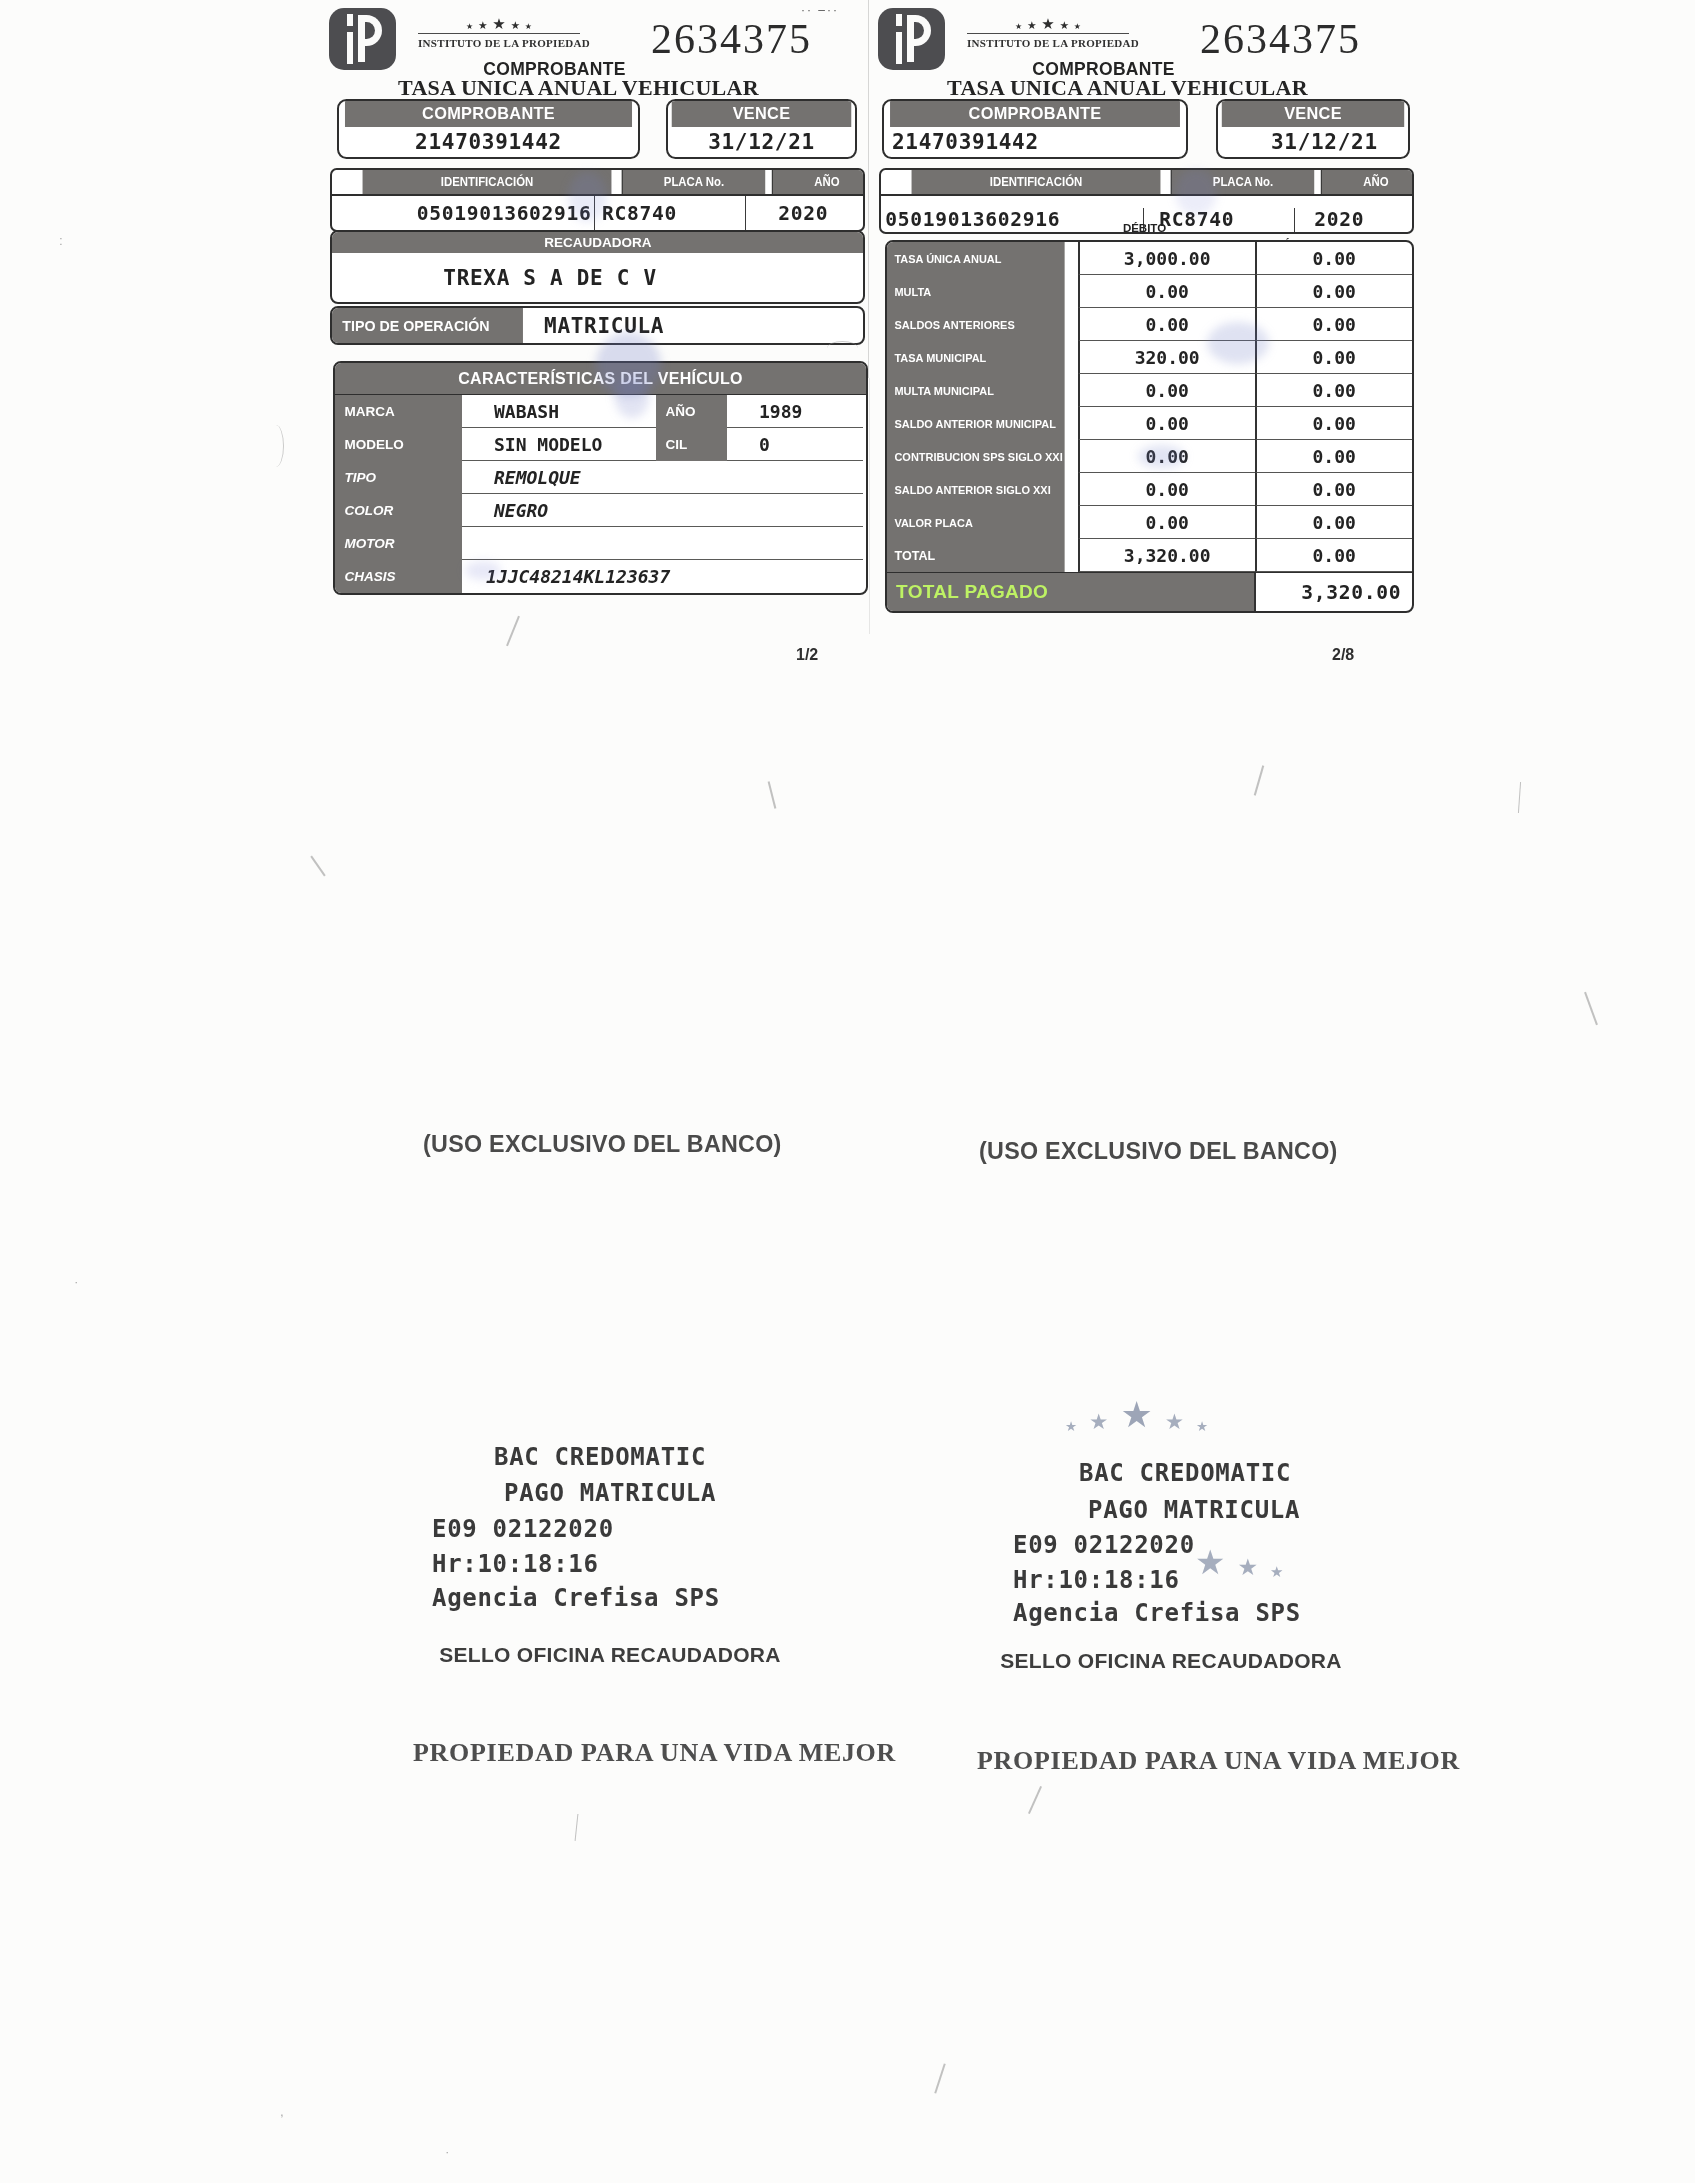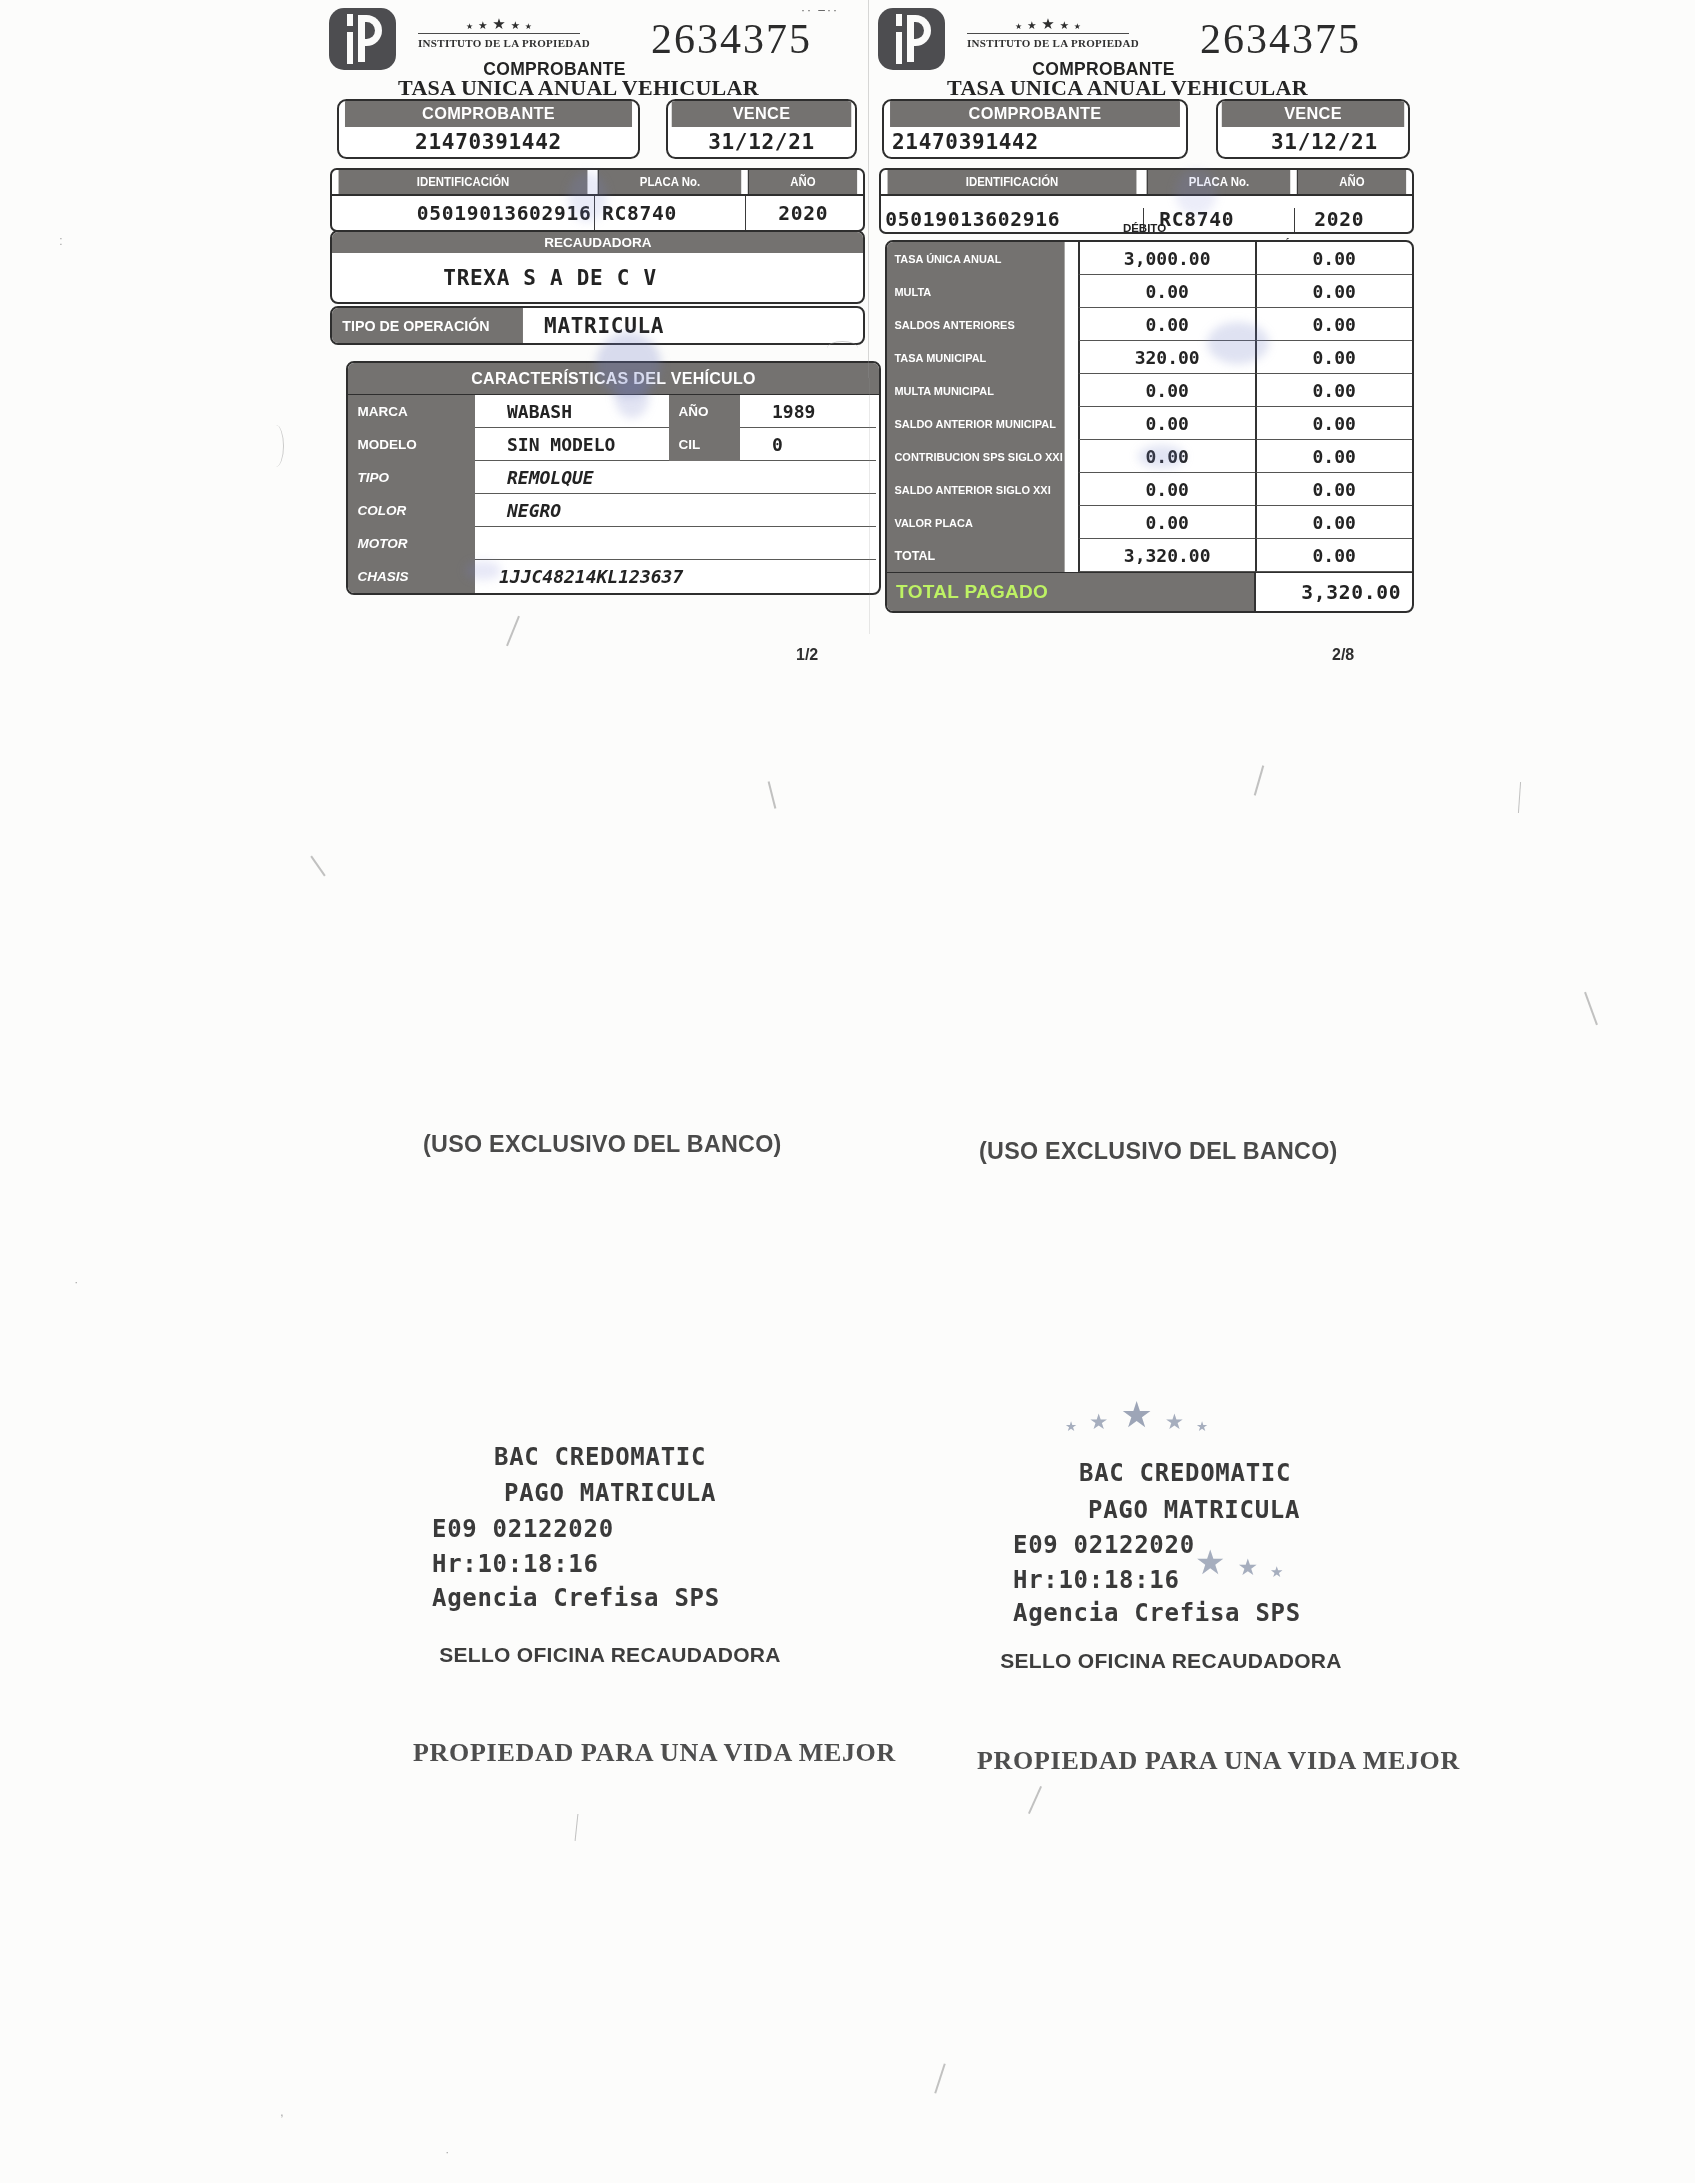--- a/index.html
+++ b/index.html
@@ -24,35 +24,35 @@
   .bar{background:#747270;color:#fff;font-weight:700;}
   .hbox{position:absolute;border:2px solid #2e2e2e;border-radius:9.4px;overflow:hidden;background:#fff;}
   .hbox .hbar{height:26px;display:flex;align-items:center;justify-content:center;font-size:17px;letter-spacing:0.3px;transform:scaleX(.96);}
   .hbox .hval{height:30px;display:flex;align-items:center;justify-content:center;}
   .mono{font-family:"DejaVu Sans Mono",monospace;font-weight:700;color:#232323;}
   .v32{font-size:21px;letter-spacing:0.7px;}
   .v30{font-size:19.6px;letter-spacing:0.7px;}
   .v28{font-size:18px;}
   
   .idtable{position:absolute;left:1.3px;top:163px;width:531px;border:2px solid #2e2e2e;border-radius:6.7px;overflow:hidden;background:#fff;}
-  .idhead{display:grid;grid-template-columns:262px 151px 115px;height:24px;border-bottom:2px solid #2e2e2e;}
+  .idhead{display:grid;grid-template-columns:262px 151px 115px;height:24px;border-bottom:2px solid #2e2e2e;padding-left:24px;}
   .idhead div{display:flex;align-items:center;justify-content:center;font-size:12px;font-weight:700;color:#fff;background:#747270;transform:scaleX(.95);}
   .idhead div+div{border-left:1.3px solid #2e2e2e;}
   .idvals{display:grid;grid-template-columns:262px 151px 115px;height:34px;}
   .idvals div{display:flex;align-items:center;}
   .idvals div+div{border-left:1.3px solid #3a3a3a;}
   
   .prop{position:absolute;left:1.3px;top:225px;width:531px;border:2px solid #2e2e2e;border-radius:8px;overflow:hidden;background:#fff;}
   .prop .pbar{height:21px;display:flex;align-items:center;justify-content:center;font-size:13.5px;}
   .prop .pval{height:49px;display:flex;align-items:center;padding-left:111px;}
   .tipo{position:absolute;left:1.3px;top:301px;width:531px;height:35px;border:2px solid #2e2e2e;border-radius:8px;overflow:hidden;display:grid;grid-template-columns:201px 326px;background:#fff;}
   .tipo .tlabel{display:flex;align-items:center;padding-left:10.8px;font-size:15px;transform-origin:left;transform:scaleX(.95);}
   .tipo .tval{display:flex;align-items:center;padding-left:10.8px;}
   
-  .veh{position:absolute;left:17px;top:356px;width:531px;border:2px solid #2e2e2e;border-radius:8px;overflow:hidden;background:#fff;}
+  .veh{position:absolute;left:4px;top:356px;width:531px;border:2px solid #2e2e2e;border-radius:8px;overflow:hidden;background:#fff;}
   .veh .vtitle{height:31px;display:flex;align-items:center;justify-content:center;font-size:16px;letter-spacing:0.3px;border-bottom:1.3px solid #2e2e2e;}
   .vrow{display:grid;grid-template-columns:127px 194px 71px 136px;height:33px;}
   .vrow.full{grid-template-columns:127px 401px;font-style:italic;}
   .vrow .vlabel{background:#747270;color:#fff;font-weight:700;font-size:13.5px;display:flex;align-items:center;padding-left:9.4px;}
   .vrow .vlabel2{background:#747270;color:#fff;font-weight:700;font-size:13.5px;display:flex;align-items:center;padding-left:9.4px;}
   .vrow .vval{display:flex;align-items:center;padding-left:32px;border-bottom:1.3px solid #5a5a58;}
   .vrow:last-child .vval{border-bottom:none;}
   
   .dclabel{position:absolute;width:101px;text-align:center;font-size:11.5px;font-weight:800;color:#222;}
   .paytable{position:absolute;left:6.7px;top:235px;width:525px;border:2px solid #2e2e2e;border-radius:8px;overflow:hidden;background:#fff;}

